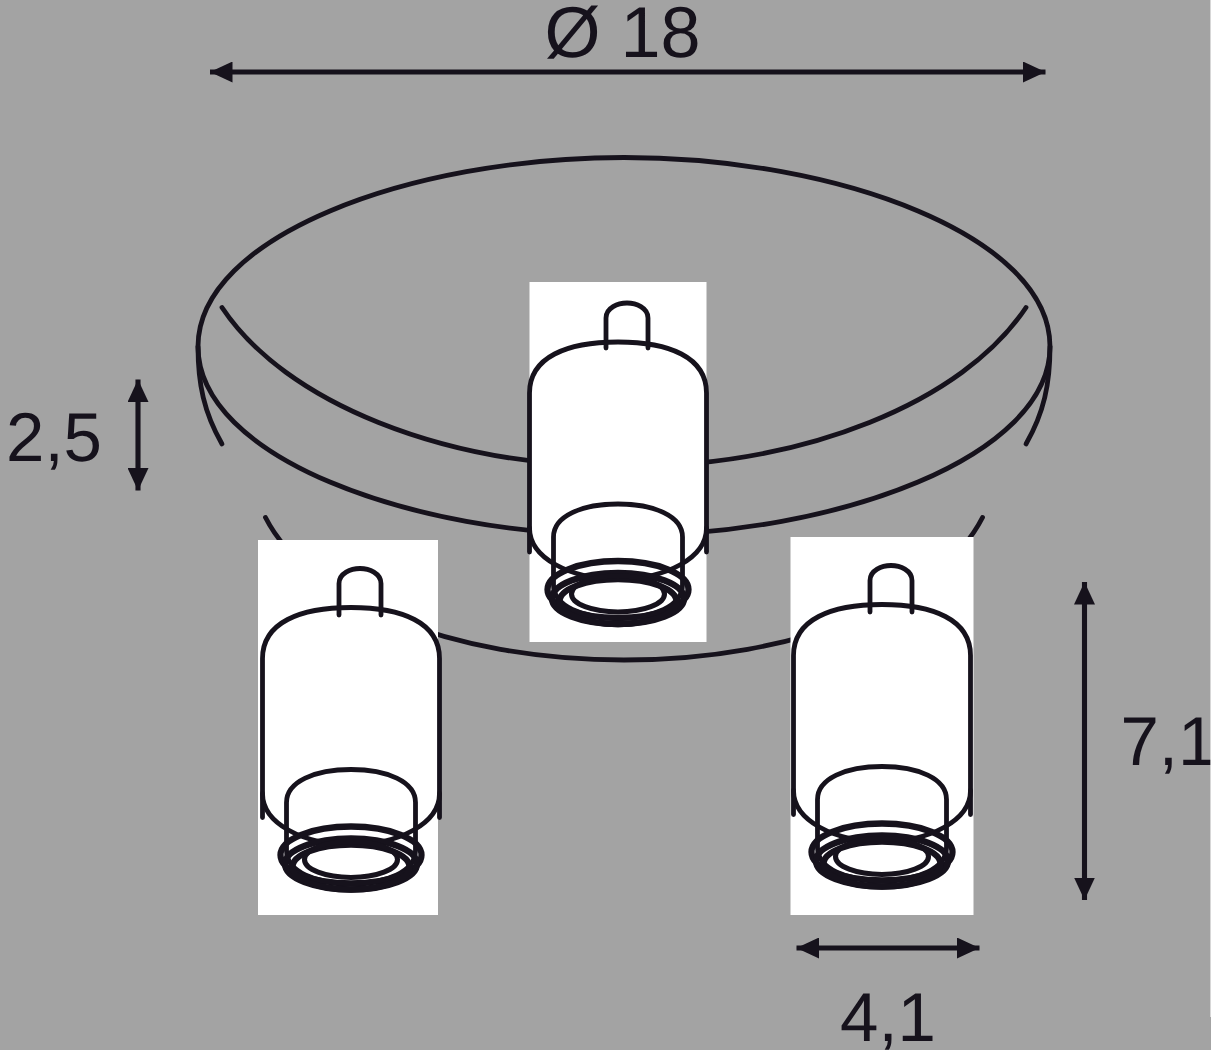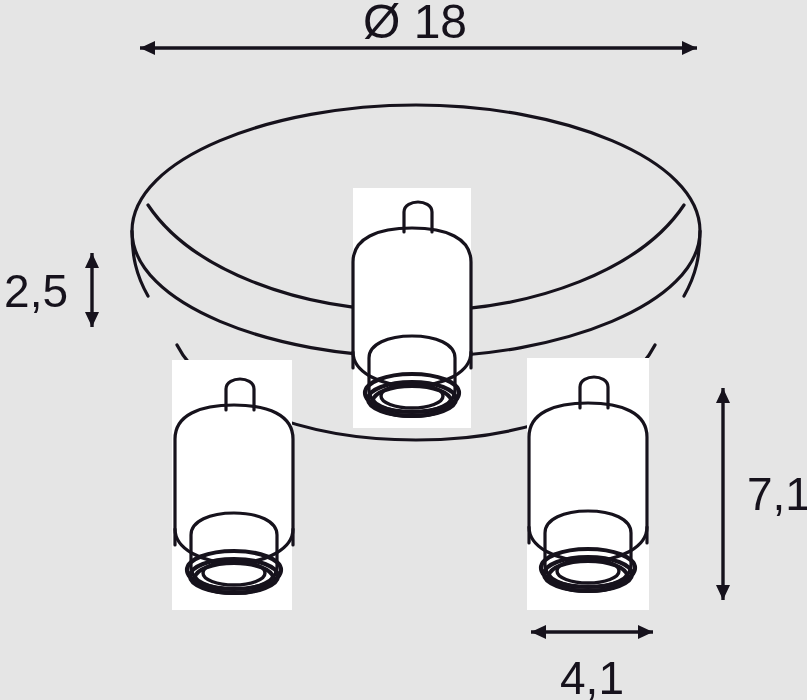--- a/index.html
+++ b/index.html
@@ -7,21 +7,21 @@
     padding: 0;
     background: #ffffff;
   }
   body {
     font-family: "Liberation Sans", sans-serif;
   }
   #drawing-root {
     position: relative;
     width: 807px;
     height: 700px;
-    background: #e5e5e5;
+    background: #a3a3a3;
     overflow: hidden;
   }
   #tech-svg {
     position: absolute;
     left: 0;
     top: 0;
     display: block;
   }
   .dim-label {
     font-family: "Liberation Sans", sans-serif;

